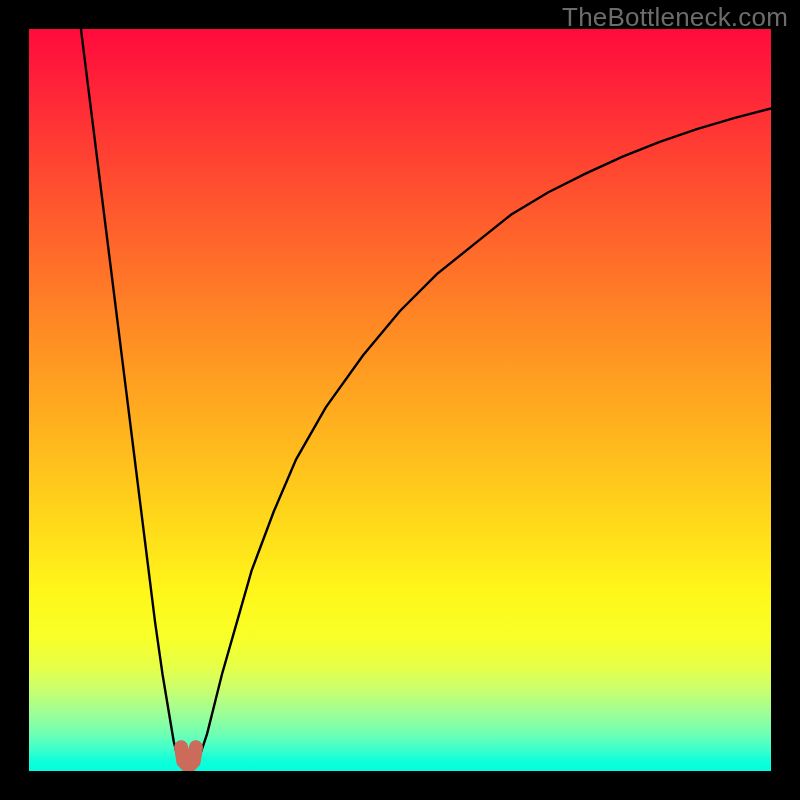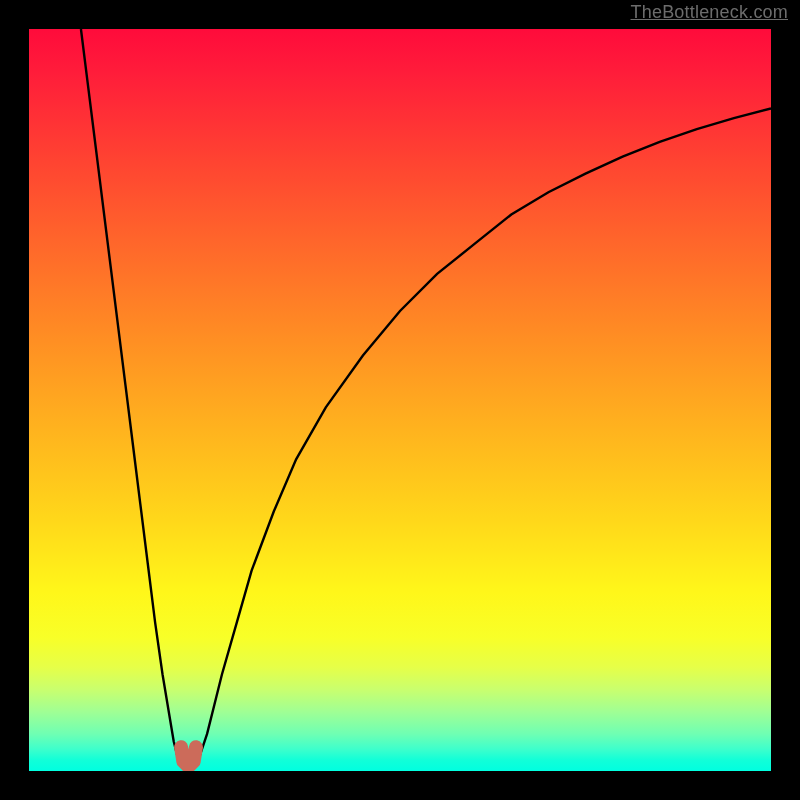--- a/index.html
+++ b/index.html
@@ -43,25 +43,24 @@
   }
   svg.curves {
     position: absolute;
     inset: 0;
   }
   .watermark {
     position: absolute;
     top: 2px;
     right: 12px;
     color: #6c6c6c;
-    font-size: 18px;
+    font-size: 26px;
     letter-spacing: 0.2px;
     text-align: center;
     pointer-events: none;
-    text-decoration: underline;
   }
 </style>
 </head>
 <body>
 
 <div class="frame">
   <div class="gradient"></div>
   <svg class="curves" viewBox="0 0 742 742" preserveAspectRatio="none">
     <path d="M 51.94 0.00 L 59.36 59.36 L 66.78 118.72 L 74.20 178.08 L 81.62 237.44 L 89.04 296.80 L 96.46 356.16 L 103.88 415.52 L 111.30 474.88 L 118.72 534.24 L 126.14 593.60 L 133.56 645.54 L 140.98 690.06 L 144.69 712.32 L 148.40 727.16 L 152.11 734.58" id="path-left" fill="none" stroke="#000" stroke-width="2.4"></path>
     <path d="M 166.95 734.58 L 170.66 727.16 L 178.08 704.90 L 185.50 675.22 L 192.92 645.54 L 207.76 593.60 L 222.60 541.66 L 244.86 482.30 L 267.12 430.36 L 296.80 378.42 L 333.90 326.48 L 371.00 281.96 L 408.10 244.86 L 445.20 215.18 L 482.30 185.50 L 519.40 163.24 L 556.50 144.69 L 593.60 127.62 L 630.70 112.78 L 667.80 100.17 L 704.90 89.04 L 742.00 79.39" id="path-right" fill="none" stroke="#000" stroke-width="2.4"></path>

